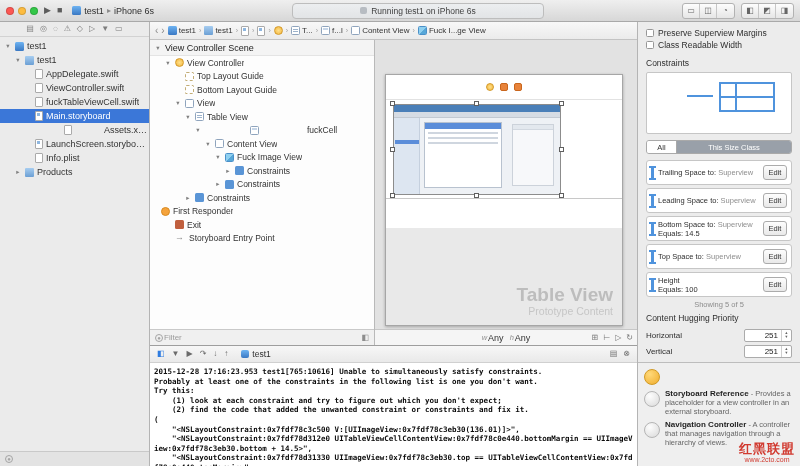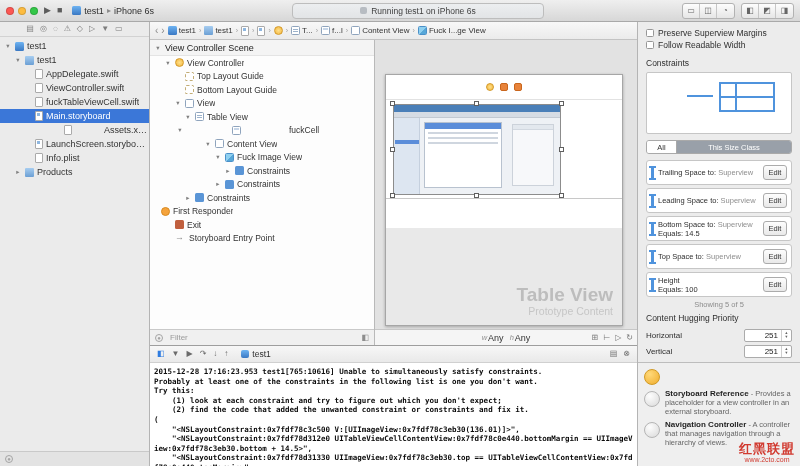--- a/index.html
+++ b/index.html
@@ -68,21 +68,21 @@
   .jb-arrow{color:#8a8a8a;font-size:10px;line-height:1;}
   .jb-seg{display:flex;align-items:center;gap:2px;}
   .jb-sep{color:#9f9f9f;font-size:7px;}
 
   
   .editor-body{flex:1;min-height:0;display:flex;}
   .outline{width:225px;flex:0 0 225px;background:#fdfdfd;border-right:1px solid #b9b9b9;display:flex;flex-direction:column;}
   .outline-header{height:16px;flex:0 0 16px;display:flex;align-items:center;gap:3px;padding-left:4px;font-size:9px;color:#222;background:#f4f4f4;border-bottom:1px solid #e4e4e4;}
   .outline-list{flex:1;font-size:8.5px;overflow:hidden;}
   .outline-list .row{height:13.5px;}
-  .outline-filter{height:16px;flex:0 0 16px;border-top:1px solid #c9c9c9;background:#f0f0f0;display:flex;align-items:center;gap:7px;padding:0 5px;font-size:8px;color:#9a9a9a;}
+  .outline-filter{height:16px;flex:0 0 16px;border-top:1px solid #c9c9c9;background:#f0f0f0;display:flex;align-items:center;gap:1px;padding:0 5px;font-size:8px;color:#9a9a9a;}
   .outline-filter .spacer{flex:1;}
   .of-ic{color:#8d8d8d;font-size:8px;}
 
   
   .canvas{flex:1;min-width:0;position:relative;background:#e2e2e2;overflow:hidden;}
   .vc-card{position:absolute;left:10px;top:34px;width:238px;height:252px;background:#fff;border:1px solid #a6a6a6;box-shadow:0 1px 3px rgba(0,0,0,.28);}
   .vc-header{height:24px;display:flex;align-items:center;justify-content:center;gap:6px;}
   .vch-dot{width:8px;height:8px;border-radius:50%;background:radial-gradient(#ffe08a,#f2b53c);border:1px solid #d49a2a;}
   .vch-sq{width:8px;height:8px;border-radius:2px;background:#e8833a;border:1px solid #c9661d;}
   .proto-label{font-size:9px;color:#2c2c2c;padding:2px 0 3px 8px;}
@@ -339,21 +339,21 @@
               <div class="row" style="padding-left: 24px;">
                 <span class="tri">▾</span>
                 <span class="ic ic-view"></span>
                 <span class="lbl">View</span>
               </div>
               <div class="row" style="padding-left: 34px;">
                 <span class="tri">▾</span>
                 <span class="ic ic-table"></span>
                 <span class="lbl">Table View</span>
               </div>
-              <div class="row" style="padding-left: 26px; gap: 48px;">
+              <div class="row" style="padding-left: 44px; gap: 48px;">
                 <span class="tri">▾</span>
                 <span class="ic ic-cell"></span>
                 <span class="lbl">fuckCell</span>
               </div>
               <div class="row" style="padding-left: 54px;">
                 <span class="tri">▾</span>
                 <span class="ic ic-view"></span>
                 <span class="lbl">Content View</span>
               </div>
               <div class="row" style="padding-left: 64px;">
@@ -496,21 +496,21 @@
 
     <div class="utilities">
       <div class="u-pad">
         <div id="chk-rows">
             <div class="chk-row">
               <span class="chk"></span>
               <span>Preserve Superview Margins</span>
             </div>
             <div class="chk-row">
               <span class="chk"></span>
-              <span>Follow Readable Width</span>
+              <span>Class Readable Width</span>
             </div>
           </div>
         <div class="sec-title">Constraints</div>
         <div class="diagram">
           <div class="diag-rect"></div>
           <div class="diag-tail"></div>
         </div>
         <div class="seg">
           <span class="seg-all">All</span>
           <span class="seg-sel">This Size Class</span>

